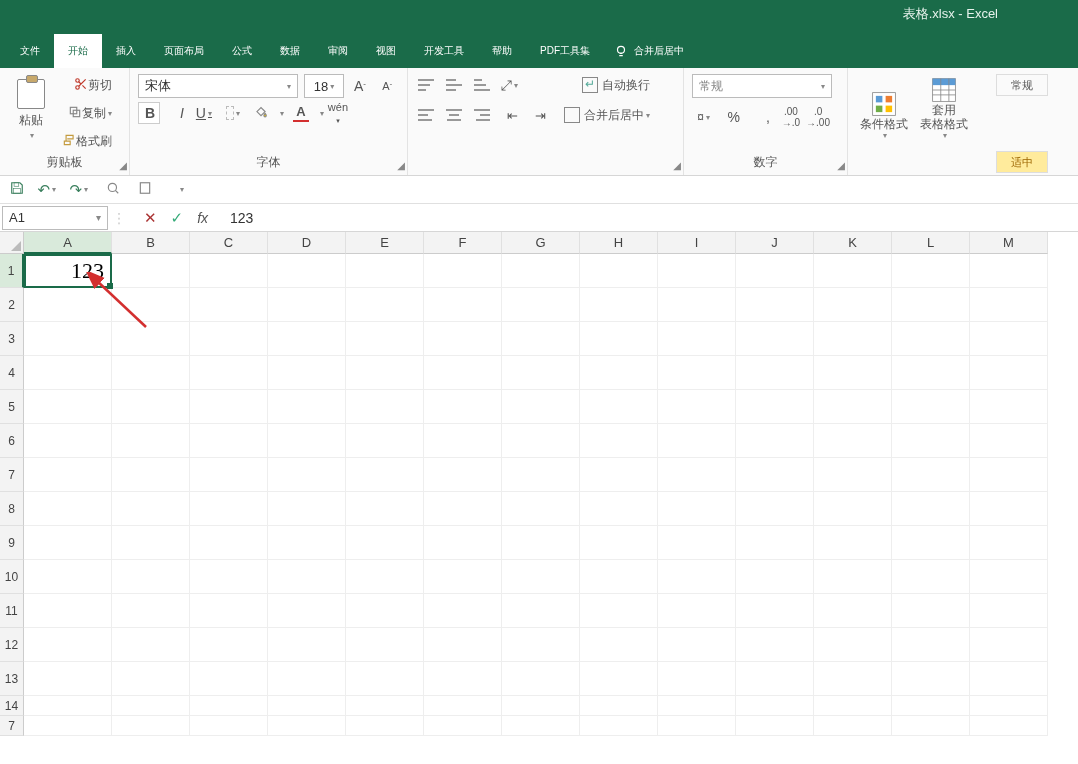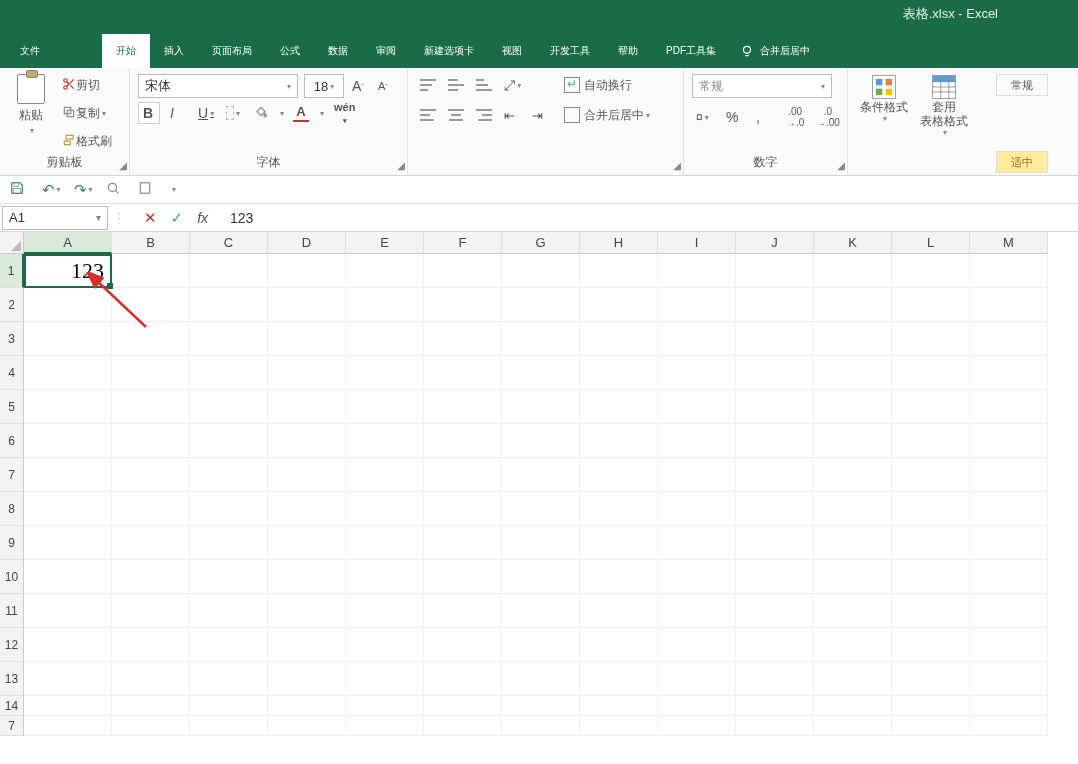--- a/index.html
+++ b/index.html
@@ -3,31 +3,31 @@
 <meta charset="utf-8">
 <style>
   * { box-sizing: border-box; margin:0; padding:0; }
   body { font-family: "Microsoft YaHei", Arial, sans-serif; font-size:12px; background:#fff; width:1078px; height:764px; overflow:hidden; color:#333; }
   
   .titlebar { height:28px; background:#1a6b49; display:flex; align-items:center; justify-content:center; color:#fff; font-size:13px; position:relative; }
   .titlebar-text { position:absolute; right:80px; color:#e6f2ec;}
   
   .tabs { height:40px; background:#1a6b49; display:flex; align-items:flex-end; padding-left:6px; color:#fff; font-size:10px; }
   .tab { padding:10px 14px 10px 14px; cursor:pointer; }
-  .tab.active { background:#fff; color:#1a6b49;margin-left:48px; }
+  .tab.active { background:#fff; color:#1a6b49; }
   .tab.help-lamp { display:flex; align-items:center; gap:6px; padding:10px 10px;}
   .lamp-icon { width:14px; height:14px; display:inline-block; }
   
   .ribbon { height:108px; background:#fafafa; border-bottom:1px solid #d6d6d6; display:flex; position:relative; }
   .group { border-right:1px solid #e3e3e3; padding:4px 8px 2px 8px; display:flex; flex-direction:column; justify-content:space-between; position:relative;}
   .group-label { text-align:center; font-size:12px; color:#555; padding:2px 0 2px 0; position:relative;}
   .group-dialog { position:absolute; right:2px; bottom:4px; font-size:10px; color:#888;}
   .g-row { display:flex; align-items:center; gap:4px; }
   .g-col { display:flex; flex-direction:column; gap:4px; }
-  .btn { display:flex; align-items:center; justify-content:flex-start; padding:2px 4px; border:none; background:transparent; cursor:pointer; color:#555; font-size:12px; min-height:22px;}
+  .btn { display:flex; align-items:center; justify-content:flex-end; padding:2px 4px; border:none; background:transparent; cursor:pointer; color:#555; font-size:12px; min-height:22px;}
   .btn-big { flex-direction:column; width:46px; height:70px; font-size:12px; gap:4px; color:#555;}
   .btn-label { font-size:12px; text-align:center; line-height:14px;}
   .icon { display:inline-block; }
   .dd-arrow { font-size:8px; color:#888; margin-left:2px;}
   
   .icon-paste-board { width:28px; height:30px; background:#fff; border:1px solid #888; border-radius:2px; position:relative;}
   .icon-paste-board::before { content:""; position:absolute; top:-5px; left:8px; width:10px; height:6px; background:#c7a86b; border:1px solid #888; border-radius:2px;}
   .icon-scissors svg, .icon-copy svg, .icon-brush svg { width:14px; height:14px; }
   
   .font-select { width:160px; height:24px; border:1px solid #bbb; background:#fff; display:flex; align-items:center; padding:0 6px; font-size:13px; color:#333; justify-content:space-between;}
@@ -94,21 +94,20 @@
 </div>
 
 <div class="tabs">
   <div class="tab">文件</div>
   <div class="tab active">开始</div>
   <div class="tab">插入</div>
   <div class="tab">页面布局</div>
   <div class="tab">公式</div>
   <div class="tab">数据</div>
   <div class="tab">审阅</div>
-  <div class="tab">新建选项卡</div>
   <div class="tab">视图</div>
   <div class="tab">开发工具</div>
   <div class="tab">帮助</div>
   <div class="tab">PDF工具集</div>
   <div class="tab help-lamp">
     <span class="lamp-icon">
       <svg viewBox="0 0 24 24" fill="none" stroke="#fff" stroke-width="2">
           <circle cx="12" cy="10" r="6"></circle>
           <path d="M9 20h6M10 16h4"></path>
         </svg>
@@ -187,21 +186,21 @@
               </svg></span>
           <span class="color-underline" style="background:#ffff00;"></span>
         </button>
           <span class="dd-arrow">▾</span>
         <button class="btn small-btn color-btn">
           <span style="font-weight:bold; font-size:13px;">A</span>
           <span class="color-underline" style="background:#d32f2f;"></span>
         </button>
           <span class="dd-arrow">▾</span>
         <button class="btn small-btn">
-          <span style="font-size:11px;font-weight:bold;">wén<br><span style="font-size:7px;">▾</span></span>
+          <span style="font-size:11px;">wén<br><span style="font-size:7px;">▾</span></span>
         </button>
       </div>
     </div>
     <div class="group-label">字体</div>
     <span class="group-dialog">◢</span>
   </div>
 
   <div class="group" style="width:276px;">
     <div class="g-row" style="height:76px; align-items:flex-start; gap:10px;">
       <div class="g-col" style="gap:8px; padding-top:2px;">

